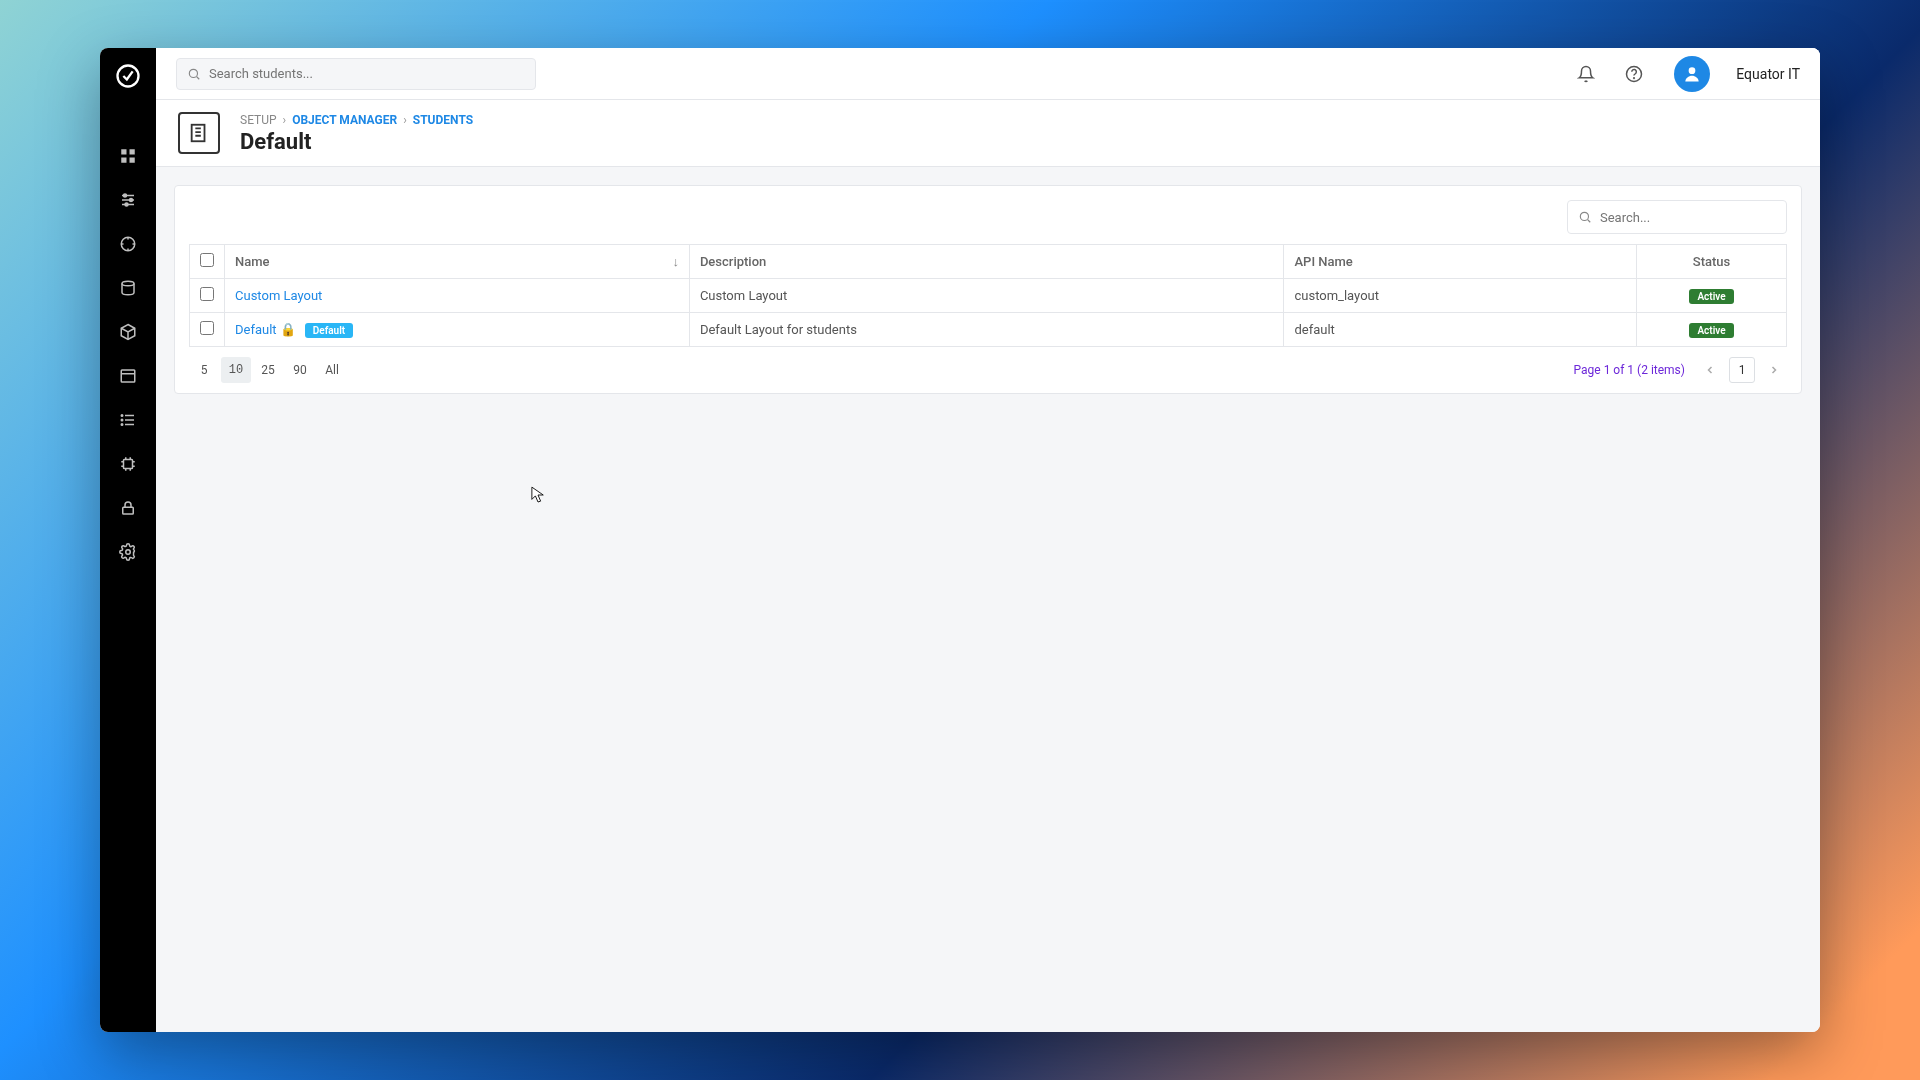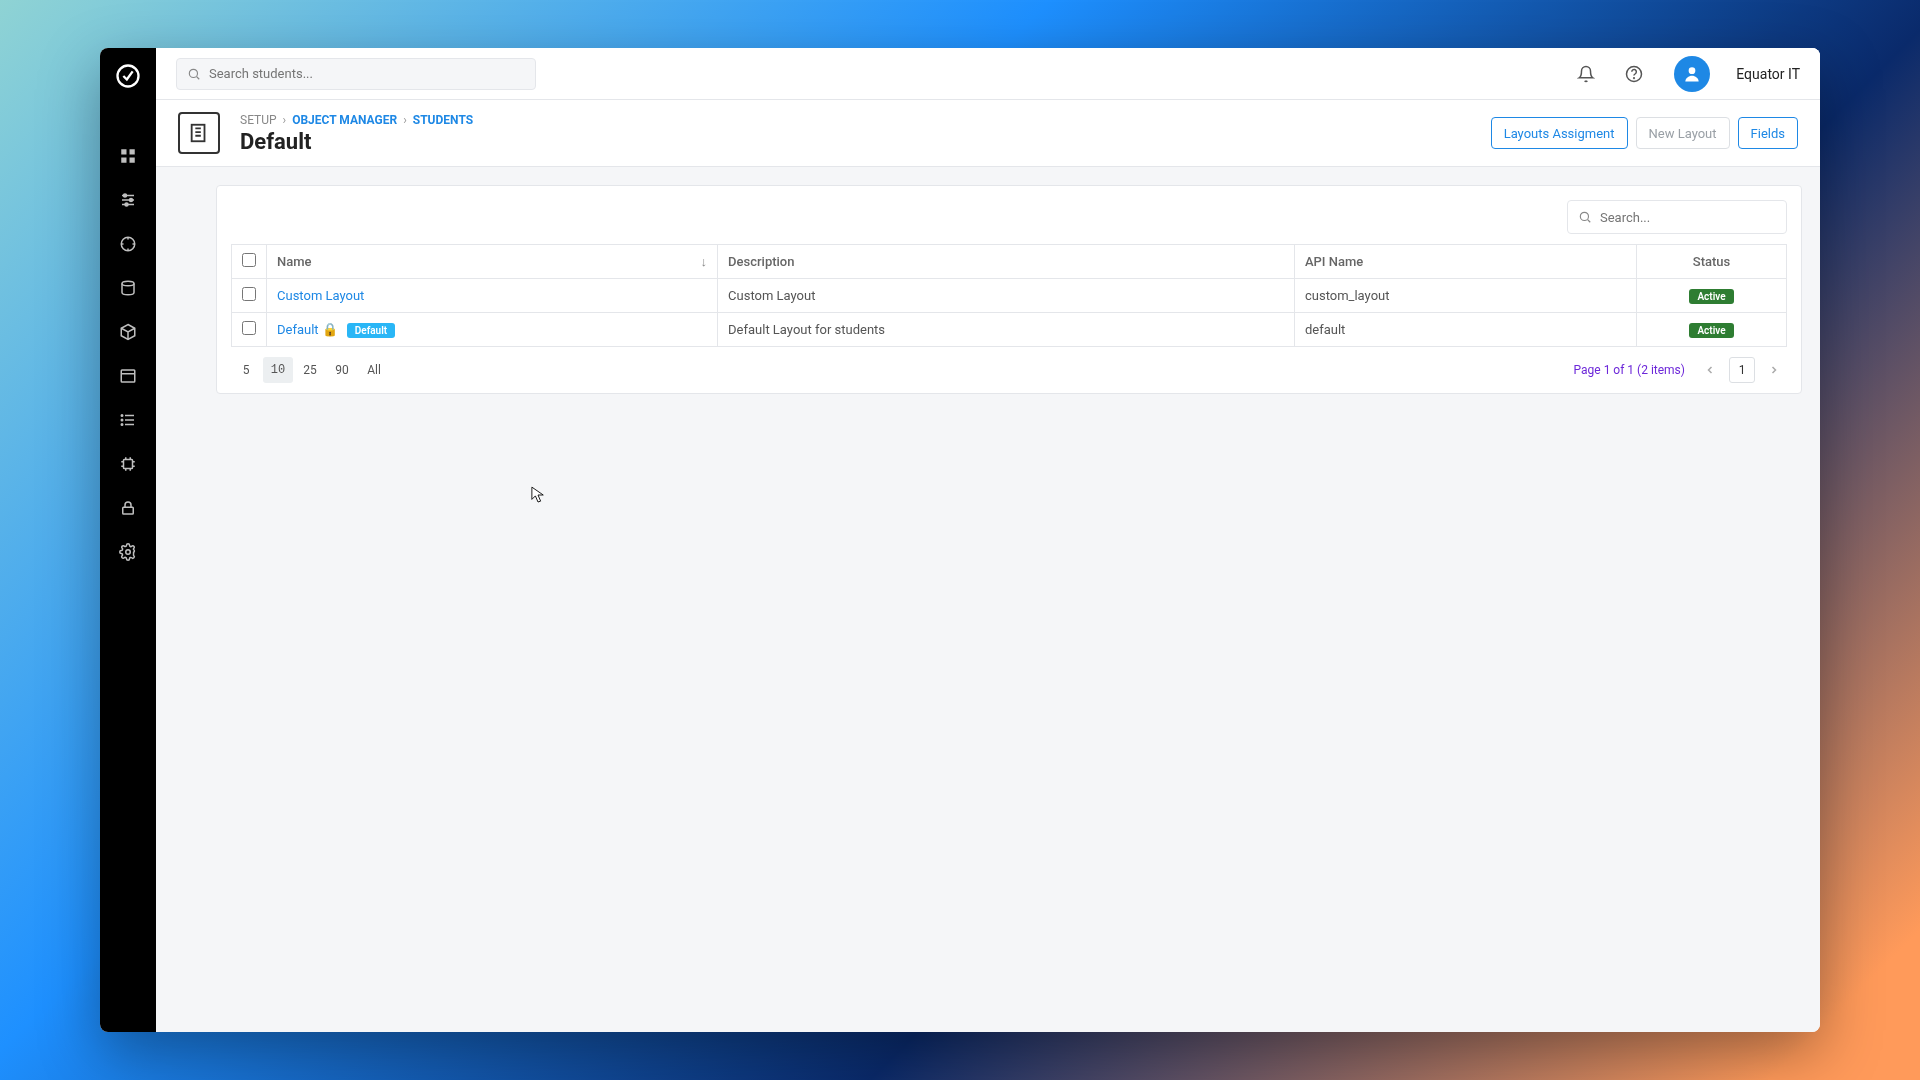--- a/index.html
+++ b/index.html
@@ -20,21 +20,21 @@
 .page-head { background:#fff; border-bottom:1px solid #e4e6ea; padding:12px 22px; display:flex; align-items:center; gap:20px; }
 .page-head-icon { width:42px; height:42px; border:2px solid #333; border-radius:4px; display:flex; align-items:center; justify-content:center; color:#333; }
 .breadcrumb { font-size:12px; color:#888; display:flex; align-items:center; gap:6px; }
 .breadcrumb a { color:#1e88e5; font-weight:700; text-decoration:none; cursor:pointer; }
 .breadcrumb .chev { color:#999; }
 .page-title { font-size:22px; font-weight:700; color:#222; margin-top:2px; }
 .head-actions { margin-left:auto; display:flex; gap:8px; }
 .btn { height:32px; padding:0 12px; font-size:13px; border-radius:4px; cursor:pointer; display:inline-flex; align-items:center; }
 .btn-outline { border:1px solid #1e88e5; color:#1e88e5; background:#fff; }
 .btn-grey { border:1px solid #dcdfe3; color:#9aa0a6; background:#fff; }
-.content { flex:1; padding:18px;margin-left:42px; }
+.content { flex:1; padding:18px; }
 .card { background:#fff; border:1px solid #e4e6ea; border-radius:4px; padding-bottom:4px; }
 .card-top { display:flex; justify-content:flex-end; padding:14px 14px 10px; }
 .table-search { display:flex; align-items:center; border:1px solid #e4e6ea; border-radius:4px; height:34px; width:220px; padding:0 10px; gap:8px; color:#888; }
 .table-search input { border:none; outline:none; font-size:13px; flex:1; }
 table { width:calc(100% - 28px); margin:0 14px; border-collapse:collapse; }
 th, td { border:1px solid #e4e6ea; font-size:13px; padding:8px 10px; text-align:left; color:#555; }
 th { background:#fff; color:#666; font-weight:500; }
 th.check, td.check { width:34px; text-align:center; }
 td.name a { color:#1e88e5; text-decoration:none; cursor:pointer; }
 .lock { color:#bbb; margin-left:4px; }
@@ -178,25 +178,20 @@
       <div>
         <div class="breadcrumb">
           <span>SETUP</span>
           <span class="chev">›</span>
           <a>OBJECT MANAGER</a>
           <span class="chev">›</span>
           <a>STUDENTS</a>
         </div>
         <div class="page-title">Default</div>
       </div>
-      <div class="head-actions">
-        <div class="btn btn-outline">Layouts Assigment</div>
-        <div class="btn btn-grey">New Layout</div>
-        <div class="btn btn-outline">Fields</div>
-      </div>
     </div>
 
     <div class="content">
       <div class="card">
         <div class="card-top">
           <div class="table-search">
             <svg width="14" height="14" viewBox="0 0 24 24" fill="none" stroke="currentColor" stroke-width="2">
                 <circle cx="11" cy="11" r="7"></circle>
                 <path d="M21 21l-4.3-4.3"></path>
               </svg>

